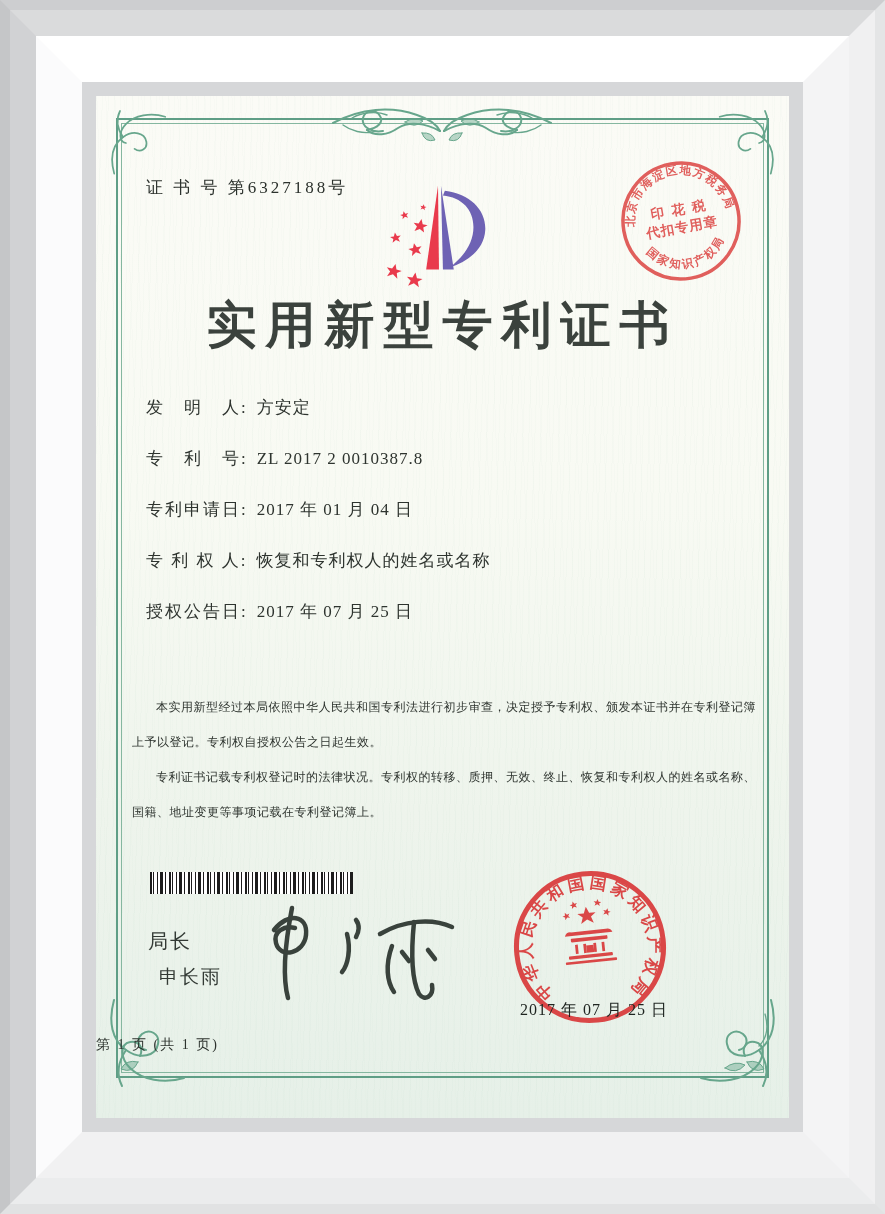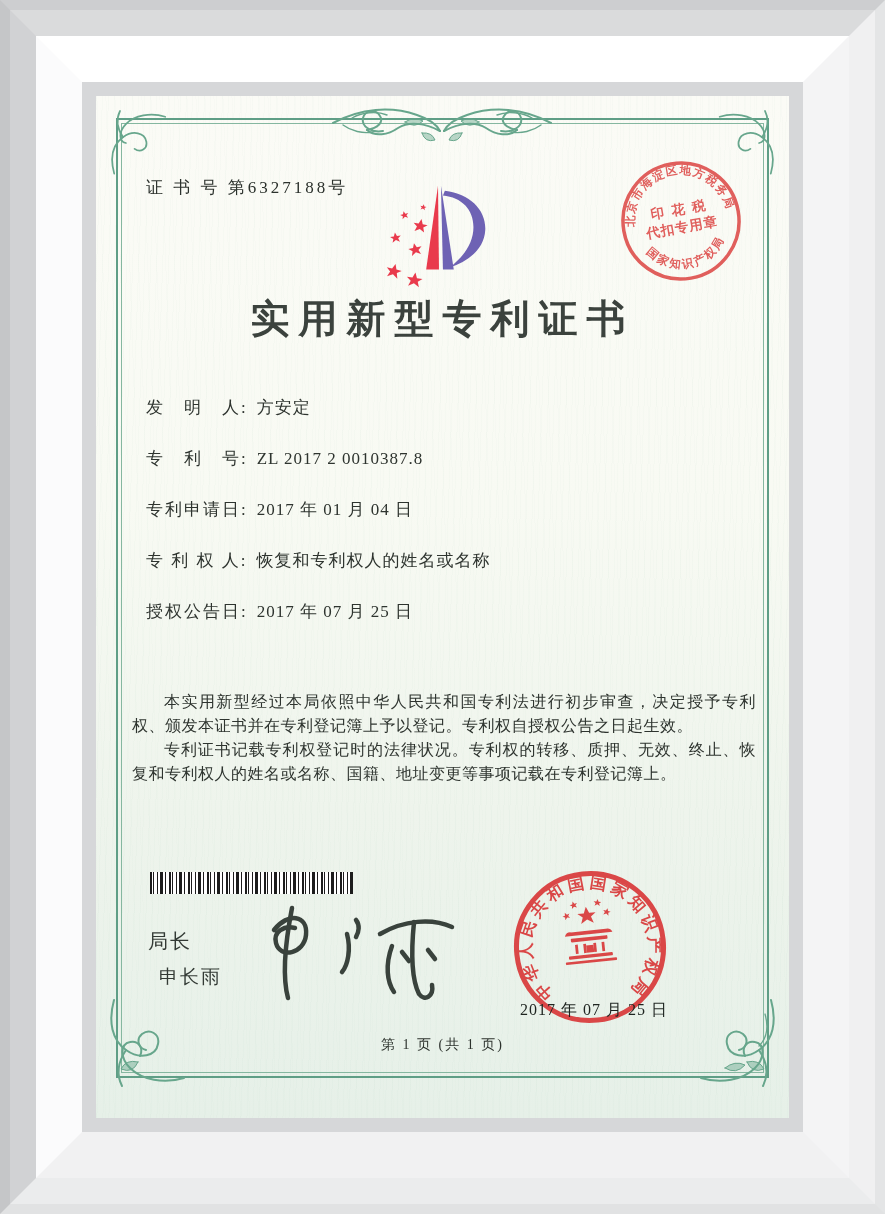--- a/index.html
+++ b/index.html
@@ -32,45 +32,45 @@
   .orn-tr{right:12px;top:12px;width:62px;height:70px;transform:scaleY(-1);}
   .orn-tl{left:12px;top:12px;width:62px;height:70px;transform:scale(-1,-1);}
 
   .cert-number{left:50px;top:80px;font-size:17px;letter-spacing:3px;color:#2c322d;}
 
   .logo{left:278px;top:80px;width:128px;height:112px;}
 
   .tax-stamp{left:522px;top:62px;width:126px;height:126px;transform:rotate(-10deg);opacity:.88;}
   .tax-stamp text{fill:#dd4a48;font-weight:bold;}
 
-  .cert-title{left:0;top:196px;width:100%;text-align:center;font-size:39px;font-weight:600;
+  .cert-title{left:0;top:196px;width:100%;text-align:center;font-size:50px;font-weight:600;
               letter-spacing:9px;color:#3b423d;}
 
   .fields{left:50px;top:300px;width:600px;}
   .field-row{height:22px;margin-bottom:29px;font-size:17px;white-space:nowrap;}
   .field-label{letter-spacing:2px;}
   .field-value{margin-left:9px;letter-spacing:1px;}
 
-  .body-text{left:36px;top:594px;width:624px;font-size:16px;line-height:24px;text-align:justify;}
+  .body-text{left:36px;top:594px;width:624px;font-size:12px;line-height:35px;text-align:justify;}
   .body-text p{margin:0;text-indent:2em;letter-spacing:.5px;}
 
   .barcode{left:54px;top:776px;width:203px;height:22px;background:
     repeating-linear-gradient(90deg,#1c1c1c 0 2px,#fff 2px 3px,#1c1c1c 3px 4px,#fff 4px 7px,
       #1c1c1c 7px 8px,#fff 8px 10px,#1c1c1c 10px 13px,#fff 13px 15px,#1c1c1c 15px 16px,#fff 16px 19px);}
 
   .signer-role{left:52px;top:832px;font-size:20px;letter-spacing:2px;color:#333a35;}
   .signer-name{left:63px;top:868px;font-size:19px;letter-spacing:2px;color:#333a35;}
   .signature{left:156px;top:796px;width:220px;height:112px;}
 
   .seal{left:415px;top:772px;width:158px;height:158px;transform:rotate(-6deg);opacity:.93;}
   .seal text{fill:#d93b3b;font-weight:bold;}
   .seal-date{left:408px;top:904px;width:180px;text-align:center;font-size:16px;letter-spacing:1px;
              color:#1e2420;z-index:5;}
 
-  .page-footer{left:0;top:940px;width:100%;text-align:center;font-size:14px;letter-spacing:2px;color:#2c322d;}
+  .page-footer{left:0;top:940px;width:100%;text-align:left;font-size:14px;letter-spacing:2px;color:#2c322d;}
 
   svg text{font-family:"Liberation Serif","DejaVu Serif",serif;}
 </style>
 </head>
 <body>
 
 <div class="abs bevel-a"></div>
 <div class="abs bevel-b"></div>
 <div class="abs bevel-c"></div>
 <div class="abs mat"></div>

